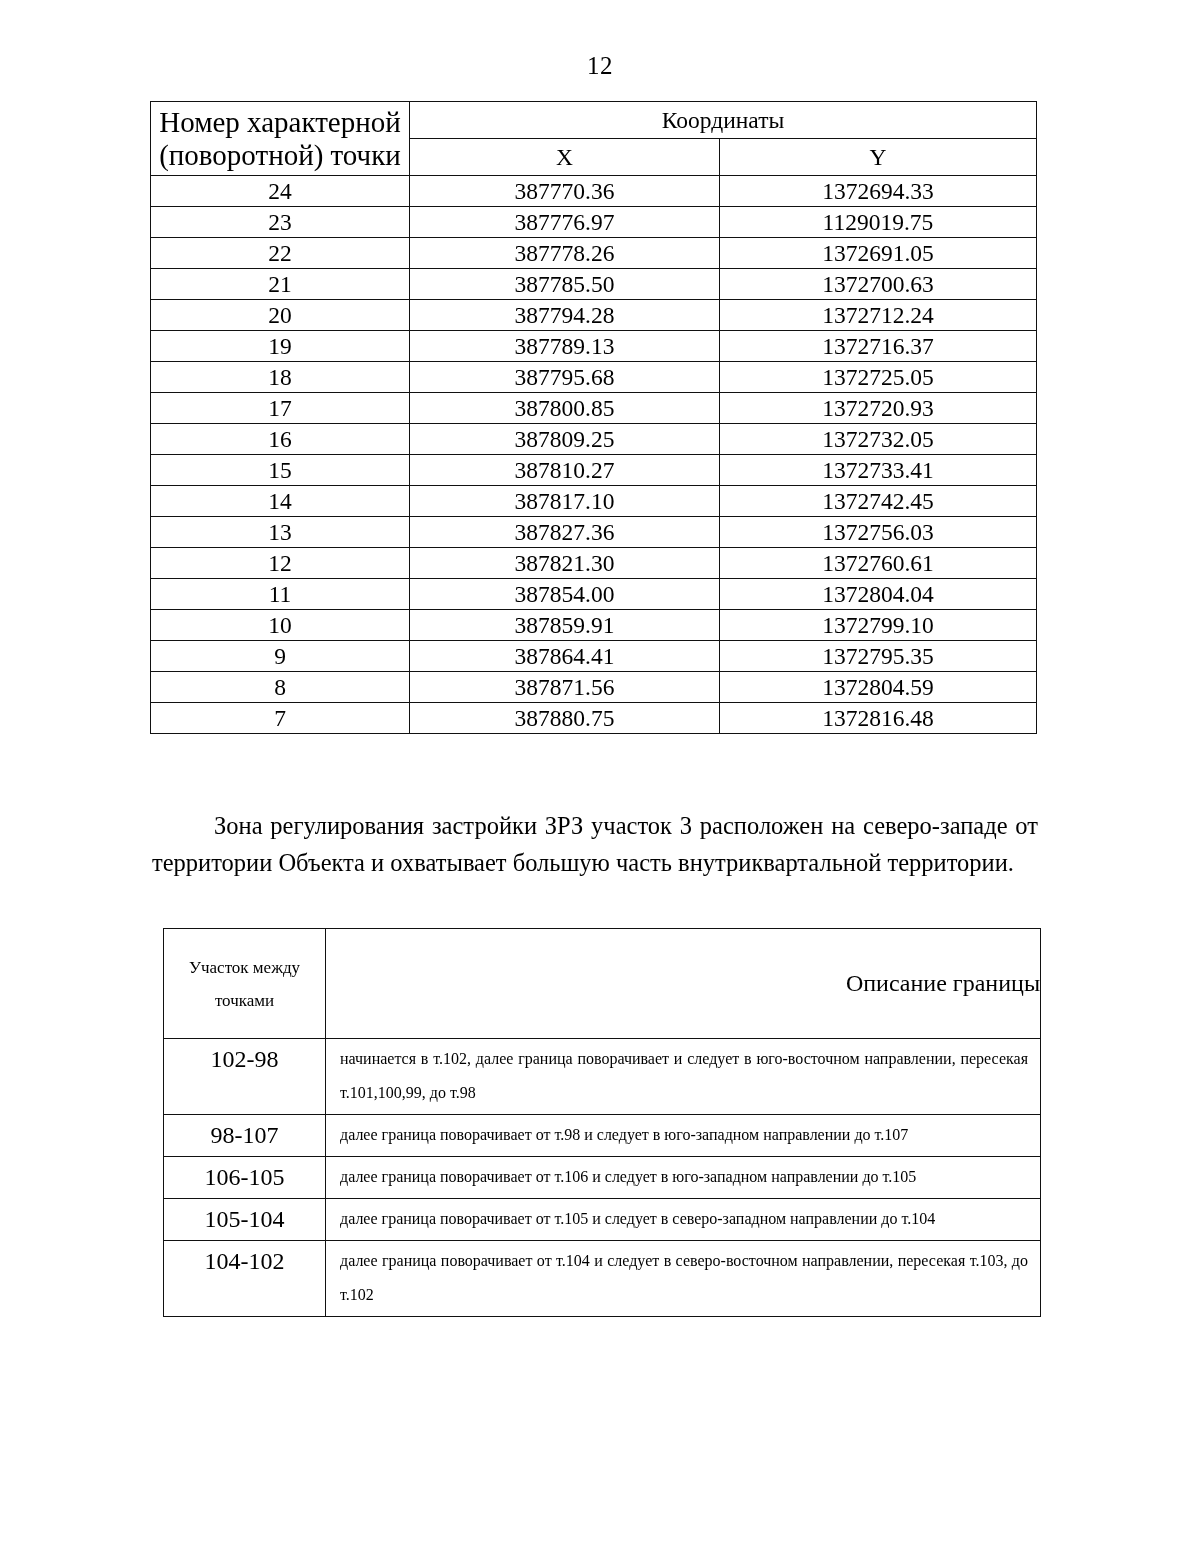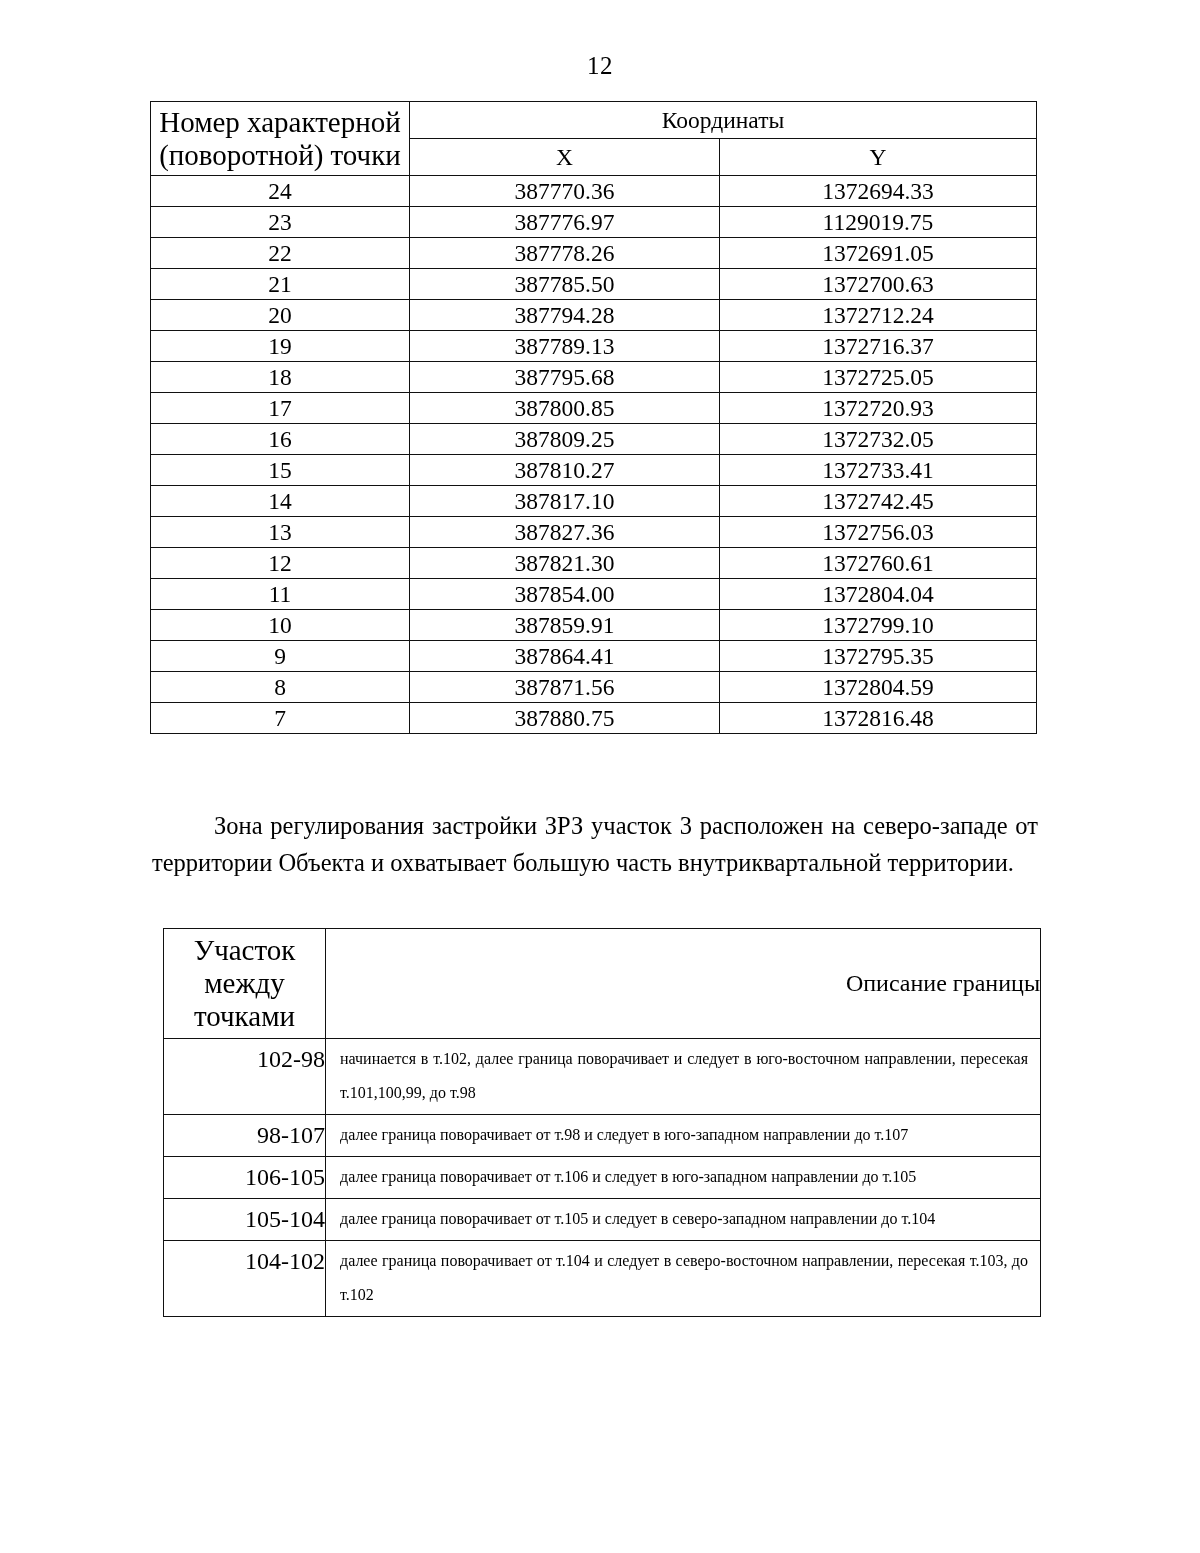--- a/index.html
+++ b/index.html
@@ -108,33 +108,33 @@
     padding: 0;
     vertical-align: top;
     font-family: "Liberation Serif", "DejaVu Serif", serif;
   }
   .border-table .col-seg  { width: 162px; }
   .border-table .col-desc { width: 715px; }
 
   .border-table .bt-head-seg {
     text-align: center;
     vertical-align: middle;
-    font-size: 29px;
+    font-size: 17px;
     line-height: 33px;
     height: 101px;
     padding: 4px 0;
   }
   .border-table .bt-head-desc {
     text-align: right;
     vertical-align: middle;
     font-size: 24px;
     height: 101px;
   }
   .border-table .seg-cell {
-    text-align: right;
+    text-align: center;
     vertical-align: top;
     font-size: 24px;
     line-height: 34px;
     padding-top: 3px;
   }
   .border-table .desc-cell {
     text-align: justify;
     text-align-last: left;
     font-size: 16px;
     line-height: 34px;

